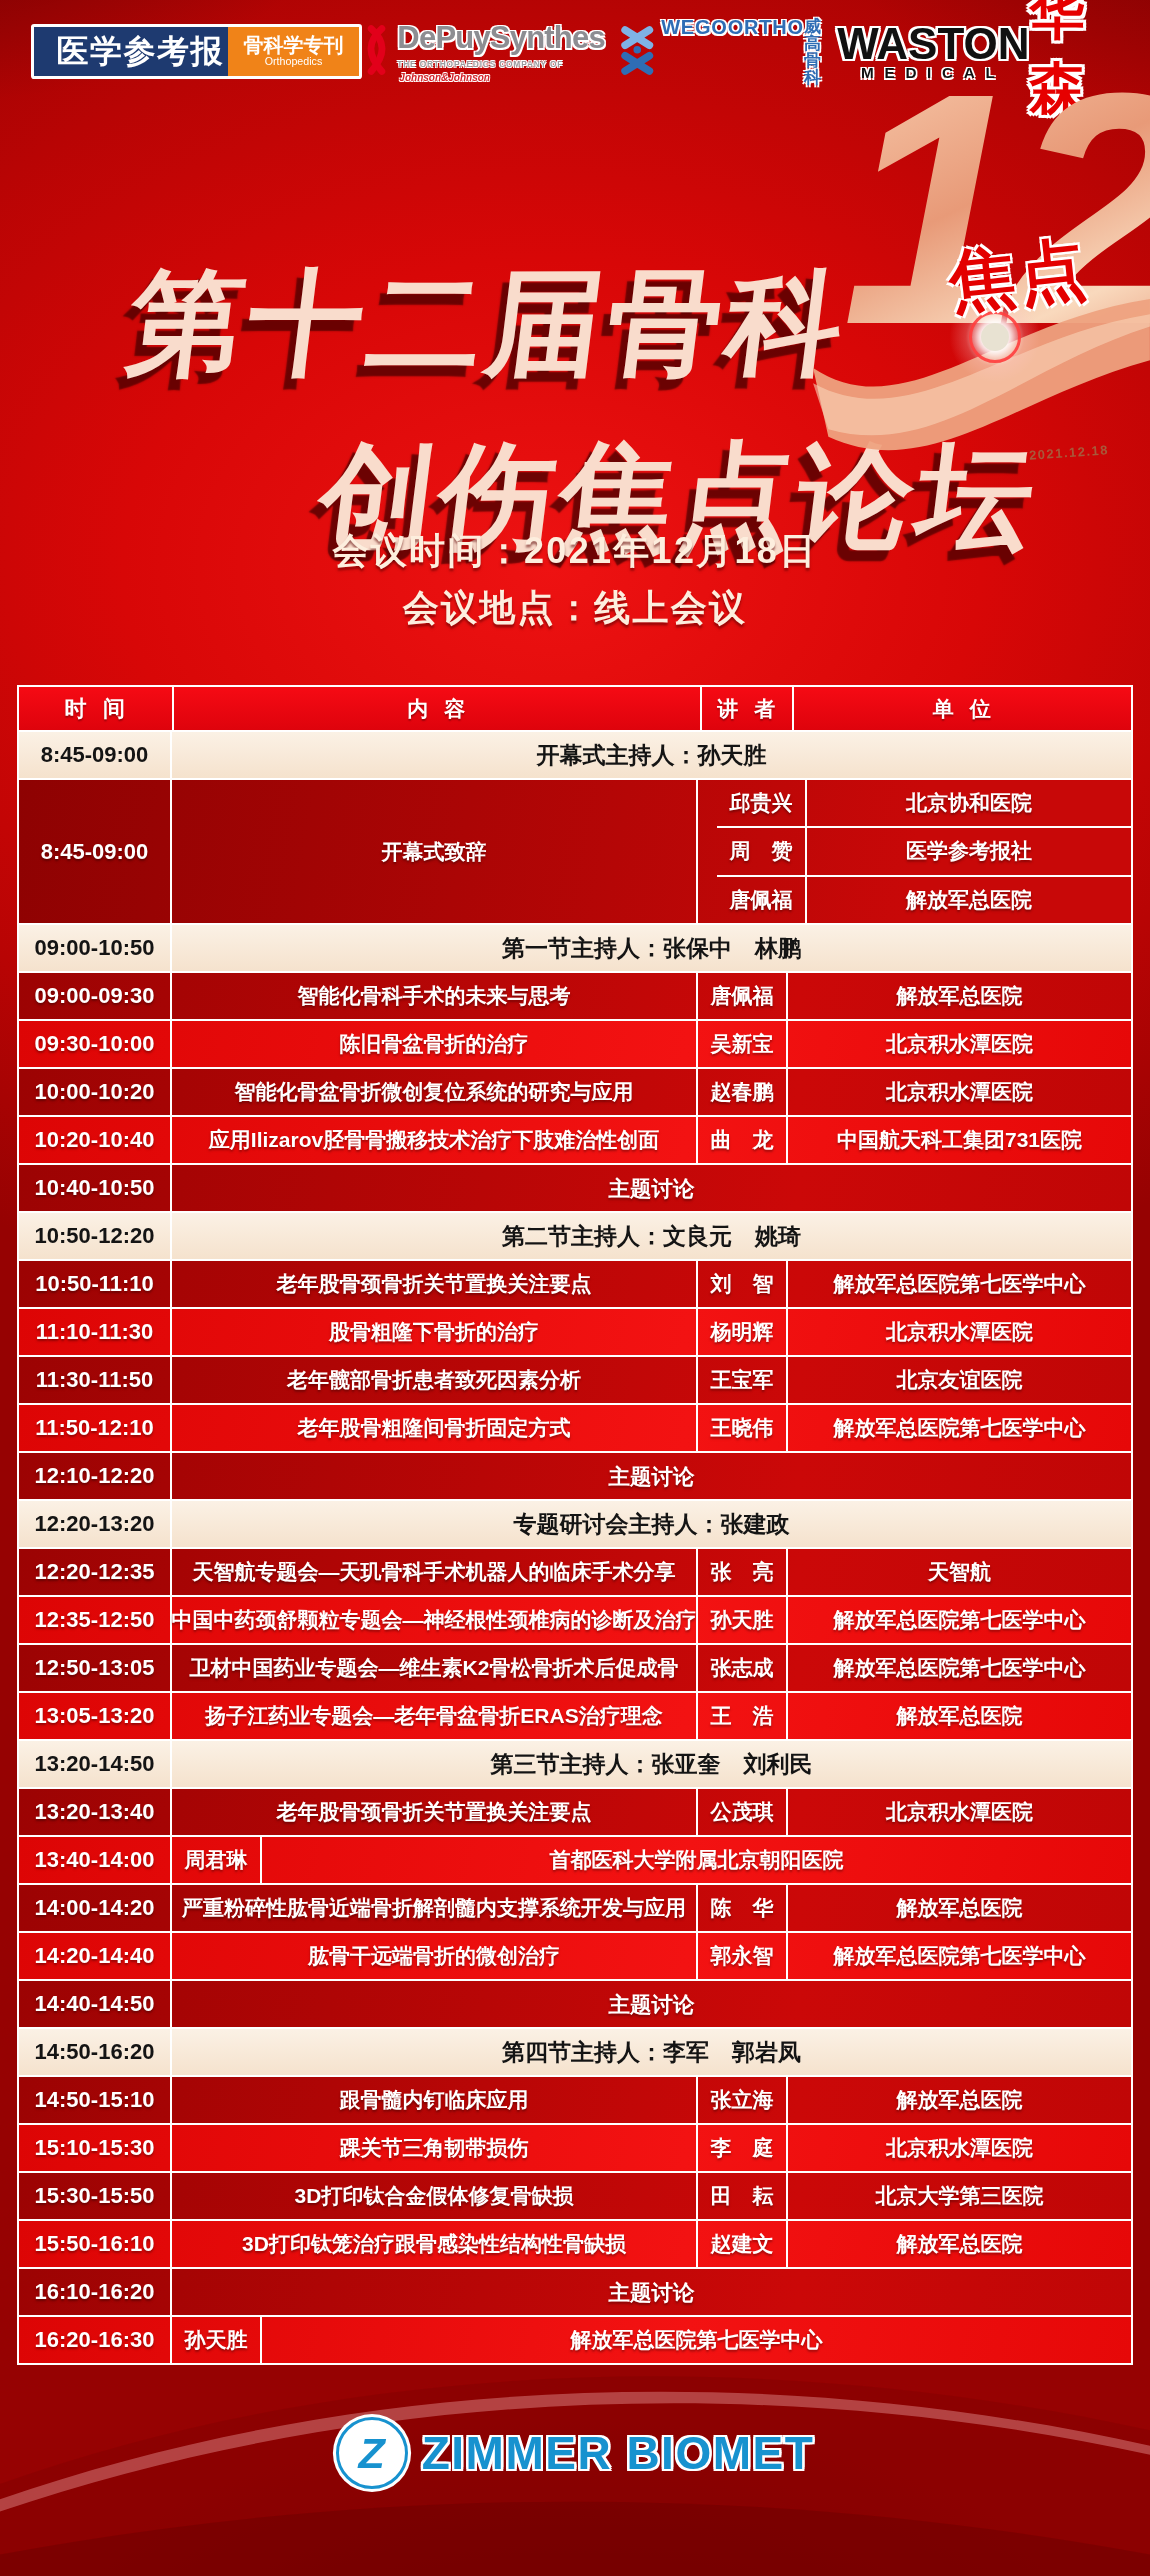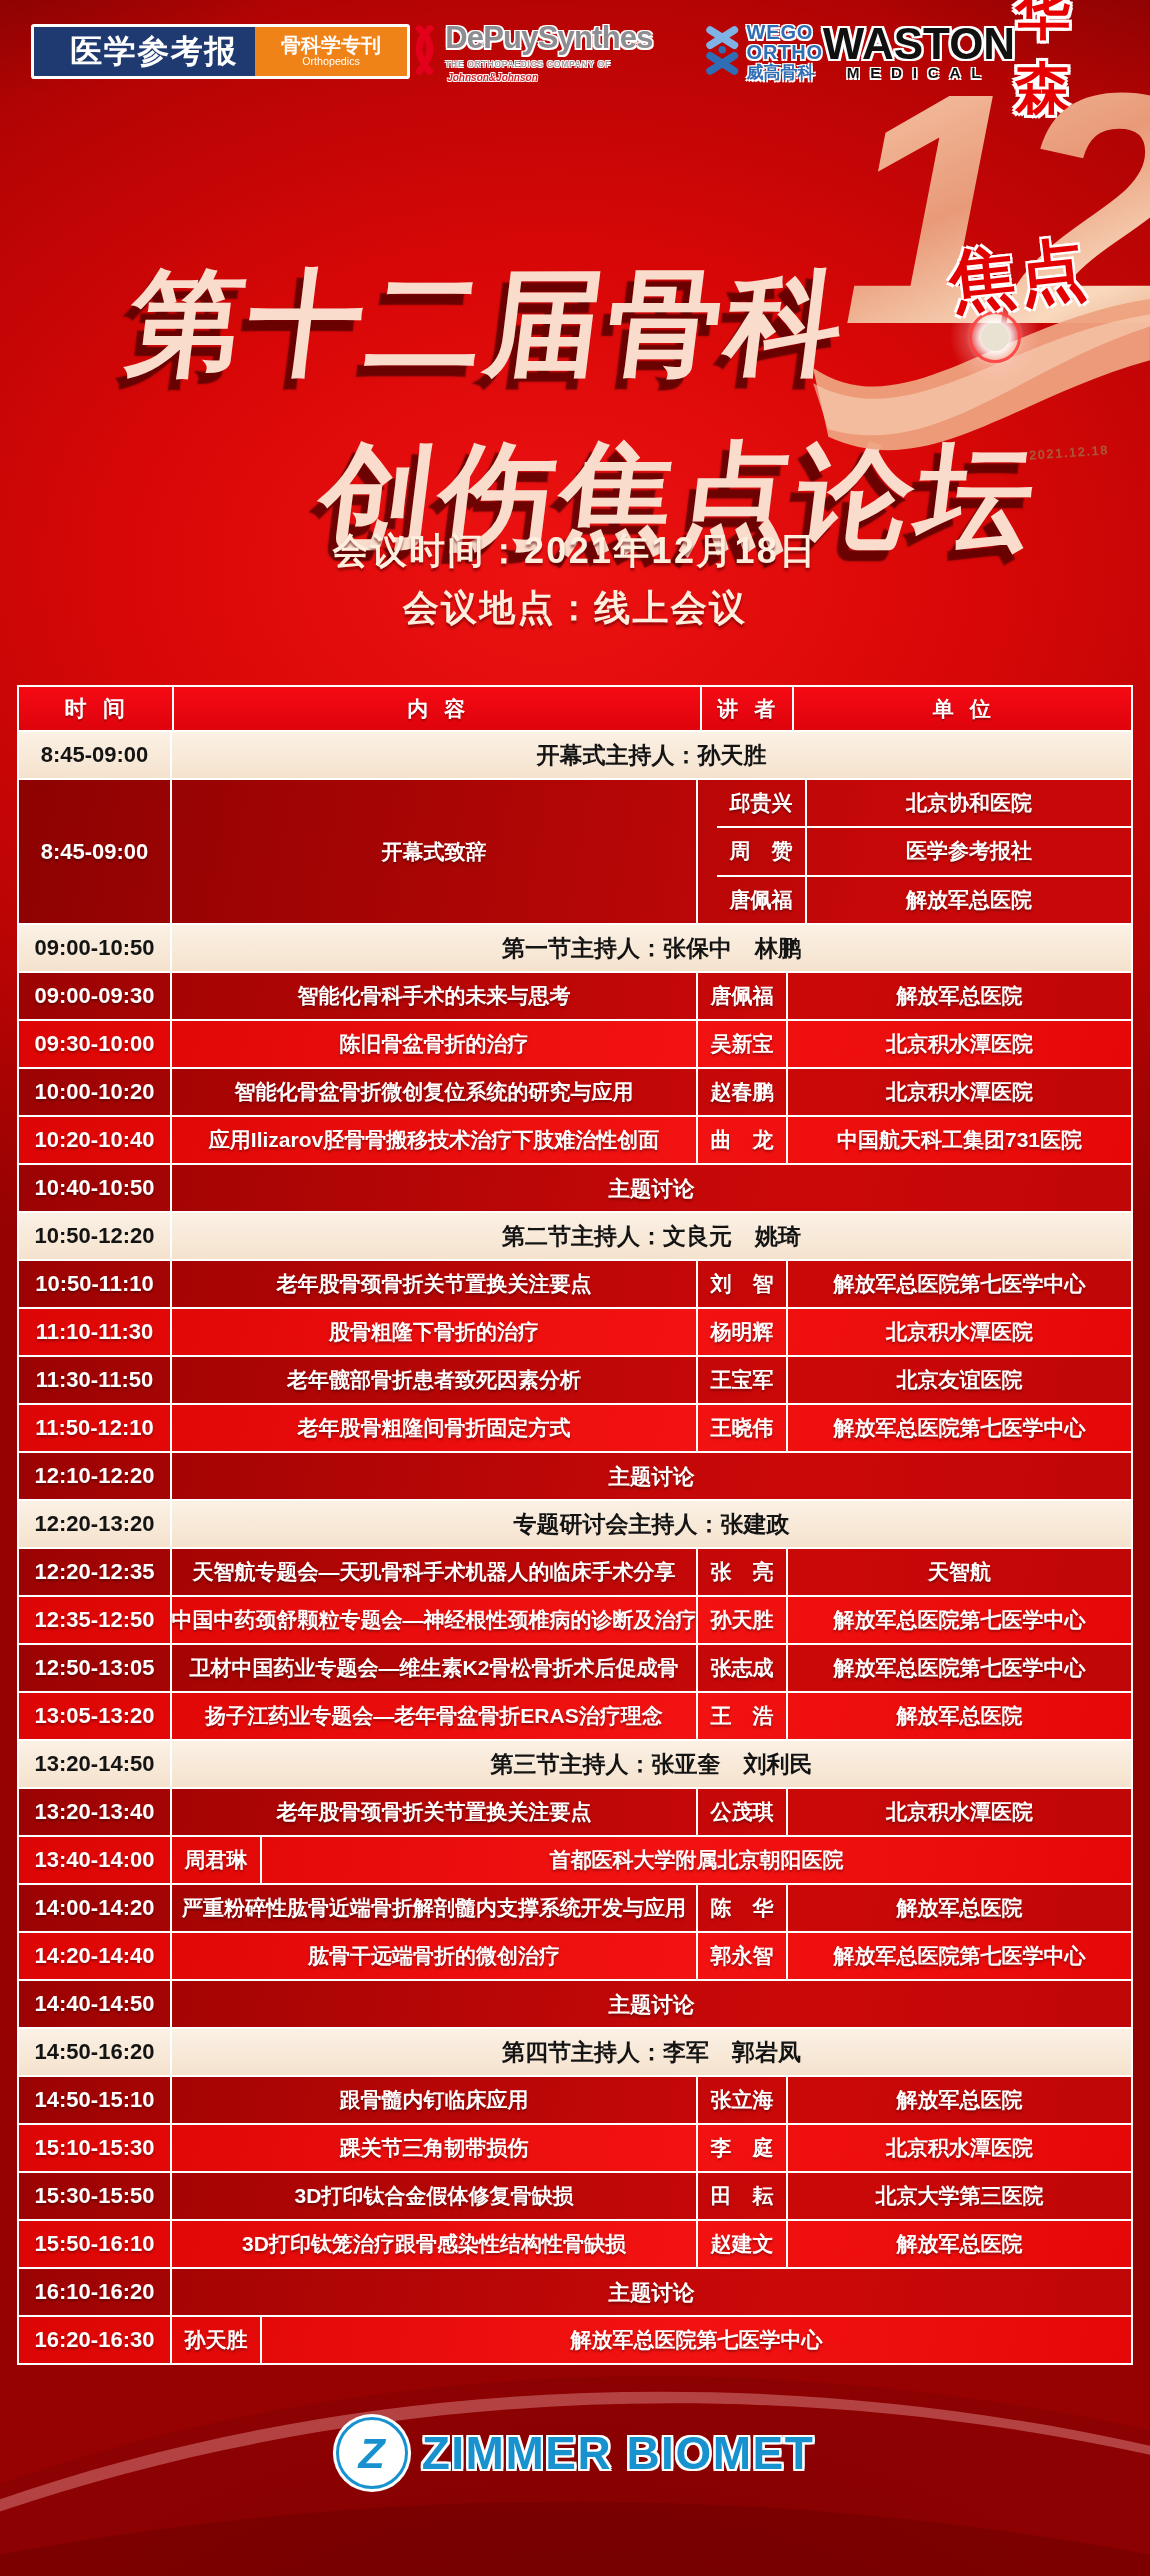--- a/index.html
+++ b/index.html
@@ -24,21 +24,21 @@
   .ref-orange .cn{font-size:20px;font-weight:bold;}
   .ref-orange .en{font-size:10.7px;}
   .logo-depuy{display:flex;align-items:center;gap:6px;}
   .depuy-text .main{color:#8d8d92;font-size:31px;font-weight:bold;letter-spacing:-0.8px;
     text-shadow:-1.5px -1.5px 0 #fff,1.5px -1.5px 0 #fff,-1.5px 1.5px 0 #fff,1.5px 1.5px 0 #fff;}
   .depuy-text .tag{color:#9a9a9e;font-size:8.4px;font-weight:bold;letter-spacing:0.8px;
     text-shadow:-0.8px -0.8px 0 #fff,0.8px -0.8px 0 #fff,-0.8px 0.8px 0 #fff,0.8px 0.8px 0 #fff;}
   .depuy-text .jj{color:#d2232a;font-size:10px;font-style:italic;font-weight:bold;display:inline;margin-left:2px;
     text-shadow:-0.8px -0.8px 0 #fff,0.8px -0.8px 0 #fff,-0.8px 0.8px 0 #fff,0.8px 0.8px 0 #fff;}
   .logo-wego{display:flex;align-items:center;gap:4.6px;}
-  .wego-text{display:flex;flex-direction:column;line-height:1;}
+  .wego-text{display:flex;flex-direction:row;line-height:1;}
   .wego-text .l1,.wego-text .l2{color:#2f6db5;font-weight:bold;font-size:20px;letter-spacing:0.8px;
     text-shadow:-1.5px -1.5px 0 #fff,1.5px -1.5px 0 #fff,-1.5px 1.5px 0 #fff,1.5px 1.5px 0 #fff;}
   .wego-text .cn{color:#2f6db5;font-size:17px;font-weight:bold;margin-top:1.5px;
     text-shadow:-1.5px -1.5px 0 #fff,1.5px -1.5px 0 #fff,-1.5px 1.5px 0 #fff,1.5px 1.5px 0 #fff;}
   .logo-waston{display:flex;flex-direction:column;align-items:center;line-height:.95;}
   .waston-main{color:#111;font-size:44px;font-weight:bold;letter-spacing:0px;
     text-shadow:-2.3px -2.3px 0 #fff,2.3px -2.3px 0 #fff,-2.3px 2.3px 0 #fff,2.3px 2.3px 0 #fff,-2.3px 0 0 #fff,2.3px 0 0 #fff,0 -2.3px 0 #fff,0 2.3px 0 #fff;}
   .waston-sub{color:#111;font-size:15.3px;font-weight:bold;letter-spacing:10.7px;margin-top:1.5px;
     text-shadow:-1.5px -1.5px 0 #fff,1.5px -1.5px 0 #fff,-1.5px 1.5px 0 #fff,1.5px 1.5px 0 #fff;}
   .logo-huasen{color:#e60000;font-size:55px;font-weight:900;letter-spacing:1.5px;

